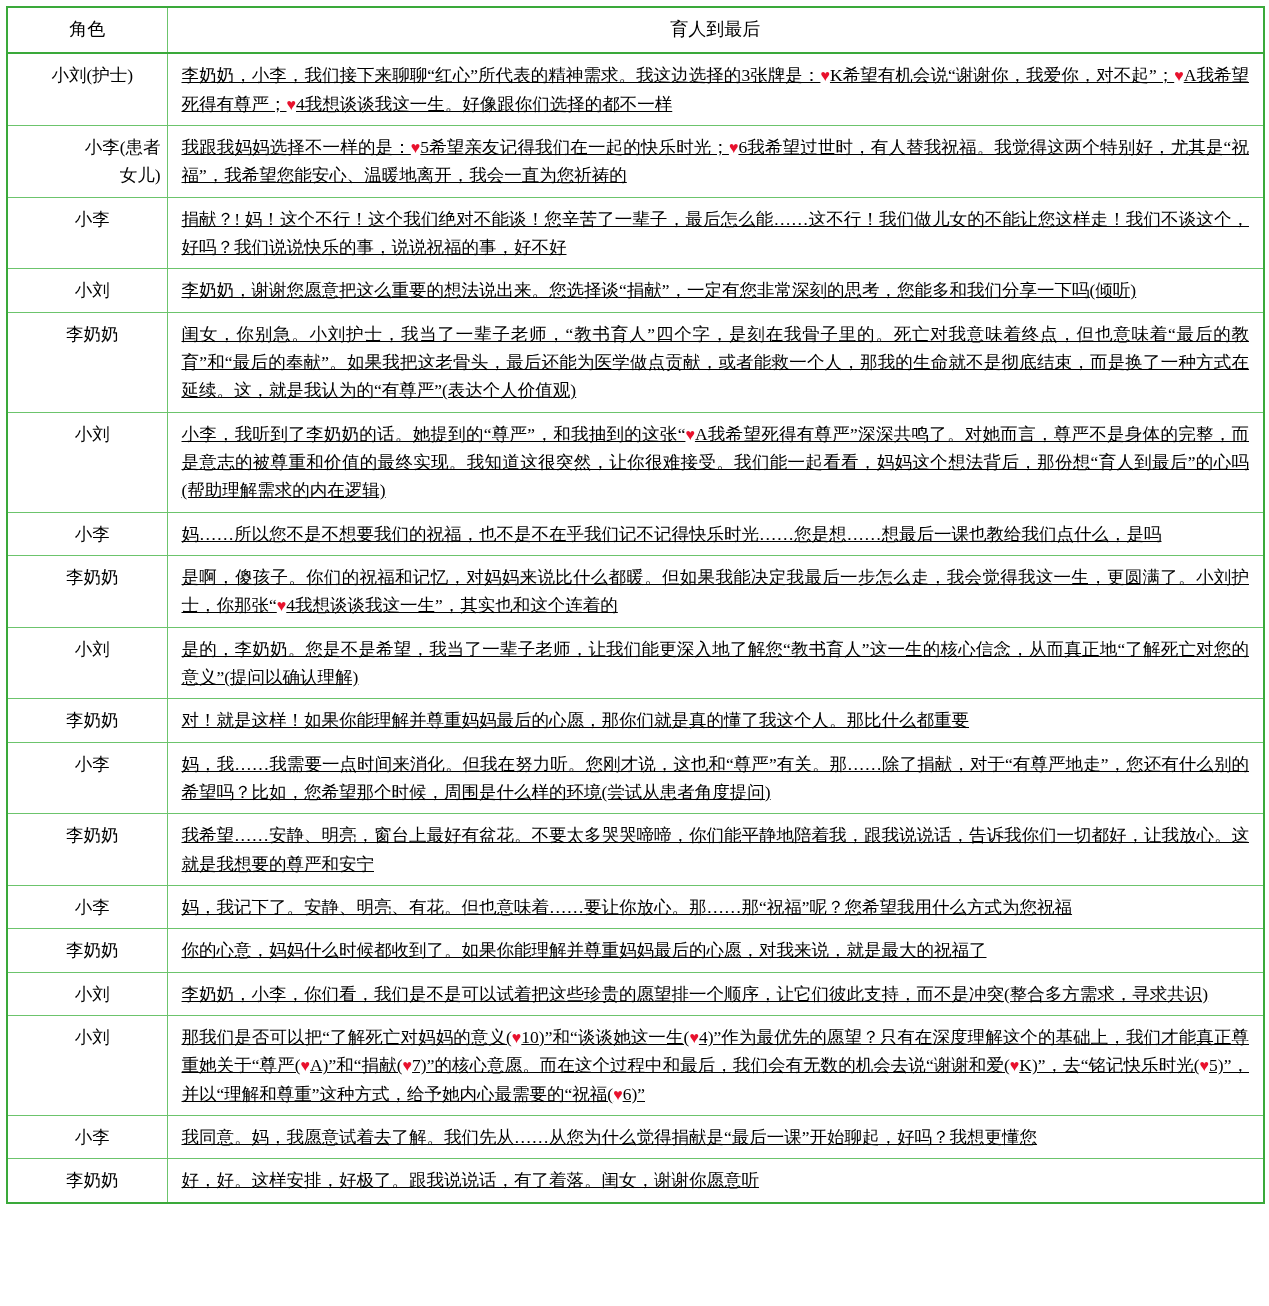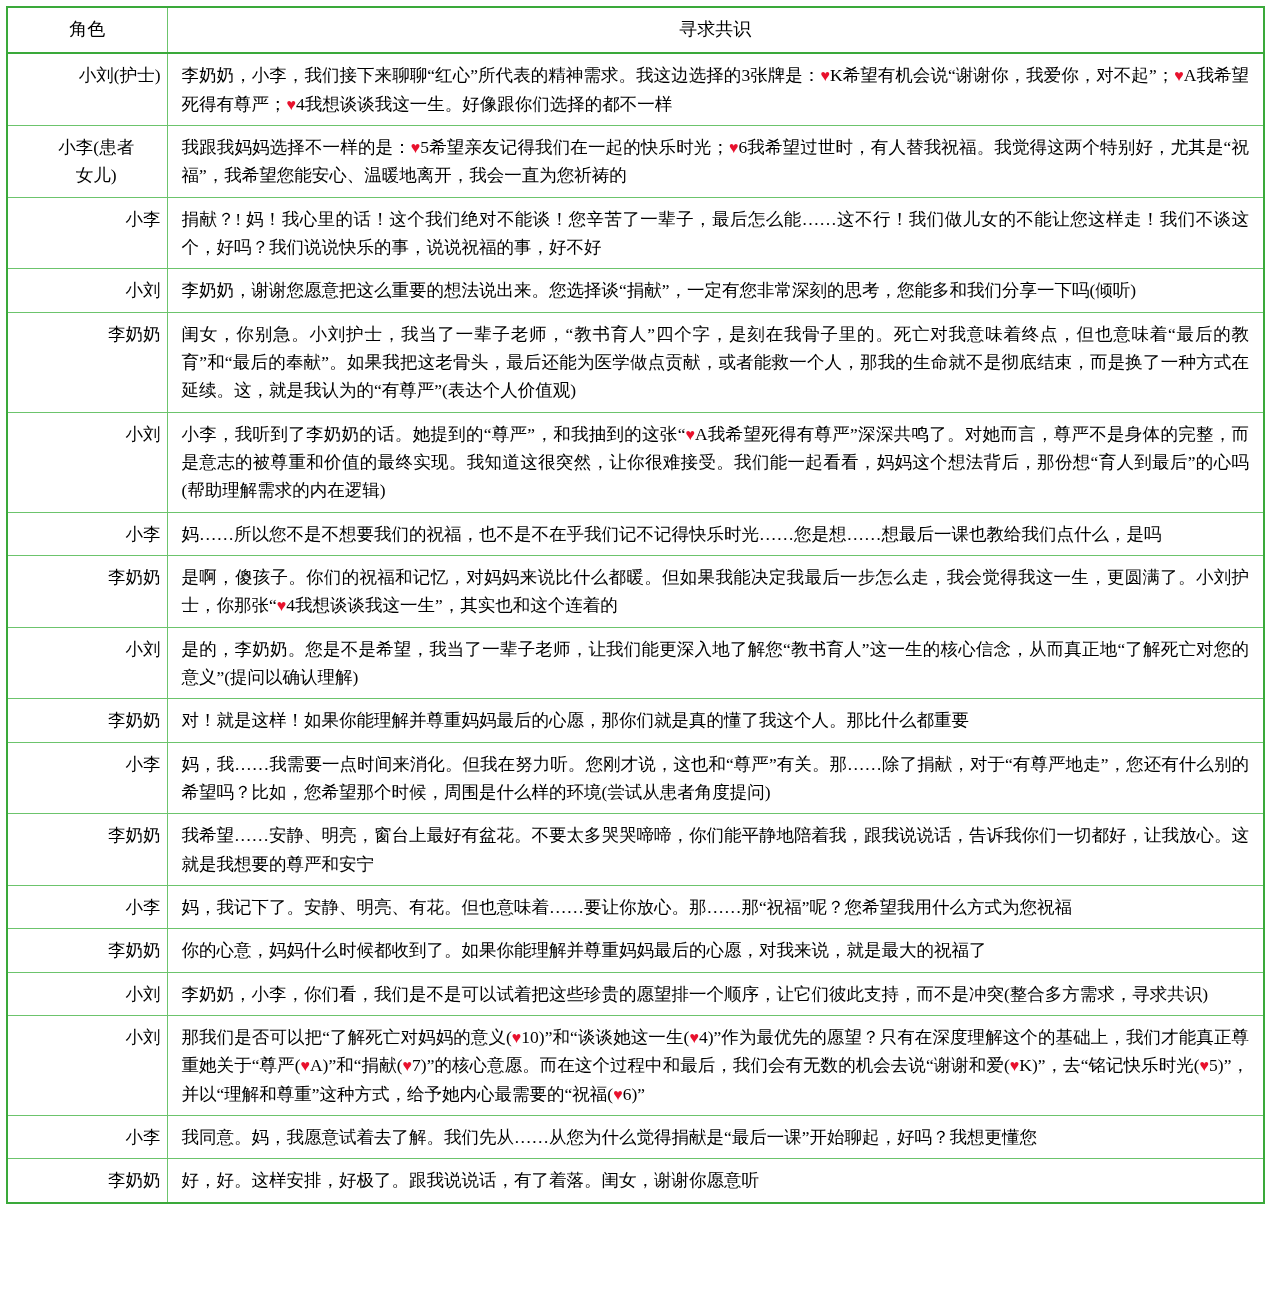--- a/index.html
+++ b/index.html
@@ -37,32 +37,33 @@
   table.dialog-table thead th {
     border-top: none;
     border-bottom: 2px solid #3aa93a;
     text-align: center;
     font-weight: normal;
     padding: 7px 6px 8px 6px;
     font-size: 18px;
   }
   table.dialog-table tbody td.role-cell {
     padding: 7px 6px 7px 16px;
-    text-align: right;
+    text-align: center;
     white-space: pre-line;
   }
   table.dialog-table tbody td.role-cell.two-line {
-    text-align: center;
+    text-align: right;
     padding-left: 24px;
   }
   table.dialog-table tbody td.content-cell {
     padding: 7px 14px 7px 14px;
     text-align: justify;
     text-justify: inter-ideograph;
     text-indent: 0;
+    text-decoration: underline;
   }
   .heart {
     color: #e8112d;
     font-size: 16px;
     line-height: 1;
     display: inline-block;
     transform: translateY(0px);
   }
   
   table.dialog-table tbody tr:last-child td {
@@ -85,36 +86,36 @@
 
 <div class="page">
   <table class="dialog-table">
     <colgroup>
       <col class="col-role">
       <col class="col-content">
     </colgroup>
     <thead>
       <tr>
         <th>角色</th>
-        <th>寻求共识</th>
+        <th>育人到最后</th>
       </tr>
     </thead>
     <tbody id="table-body">
         <tr>
           <td class="role-cell">小刘(护士)</td>
           <td class="content-cell">李奶奶，小李，我们接下来聊聊“红心”所代表的精神需求。我这边选择的3张牌是：<span class="heart" style="color: rgb(232, 17, 45);">♥</span>K希望有机会说“谢谢你，我爱你，对不起”；<span class="heart" style="color: rgb(232, 17, 45);">♥</span>A我希望死得有尊严；<span class="heart" style="color: rgb(232, 17, 45);">♥</span>4我想谈谈我这一生。好像跟你们选择的都不一样</td>
         </tr>
         <tr>
           <td class="role-cell two-line">小李(患者
 女儿)</td>
           <td class="content-cell">我跟我妈妈选择不一样的是：<span class="heart" style="color: rgb(232, 17, 45);">♥</span>5希望亲友记得我们在一起的快乐时光；<span class="heart" style="color: rgb(232, 17, 45);">♥</span>6我希望过世时，有人替我祝福。我觉得这两个特别好，尤其是“祝福”，我希望您能安心、温暖地离开，我会一直为您祈祷的</td>
         </tr>
         <tr>
           <td class="role-cell">小李</td>
-          <td class="content-cell">捐献？! 妈！我心里的话！这个我们绝对不能谈！您辛苦了一辈子，最后怎么能……这不行！我们做儿女的不能让您这样走！我们不谈这个，好吗？我们说说快乐的事，说说祝福的事，好不好</td>
+          <td class="content-cell">捐献？! 妈！这个不行！这个我们绝对不能谈！您辛苦了一辈子，最后怎么能……这不行！我们做儿女的不能让您这样走！我们不谈这个，好吗？我们说说快乐的事，说说祝福的事，好不好</td>
         </tr>
         <tr>
           <td class="role-cell">小刘</td>
           <td class="content-cell">李奶奶，谢谢您愿意把这么重要的想法说出来。您选择谈“捐献”，一定有您非常深刻的思考，您能多和我们分享一下吗(倾听)</td>
         </tr>
         <tr>
           <td class="role-cell">李奶奶</td>
           <td class="content-cell">闺女，你别急。小刘护士，我当了一辈子老师，“教书育人”四个字，是刻在我骨子里的。死亡对我意味着终点，但也意味着“最后的教育”和“最后的奉献”。如果我把这老骨头，最后还能为医学做点贡献，或者能救一个人，那我的生命就不是彻底结束，而是换了一种方式在延续。这，就是我认为的“有尊严”(表达个人价值观)</td>
         </tr>
         <tr>

